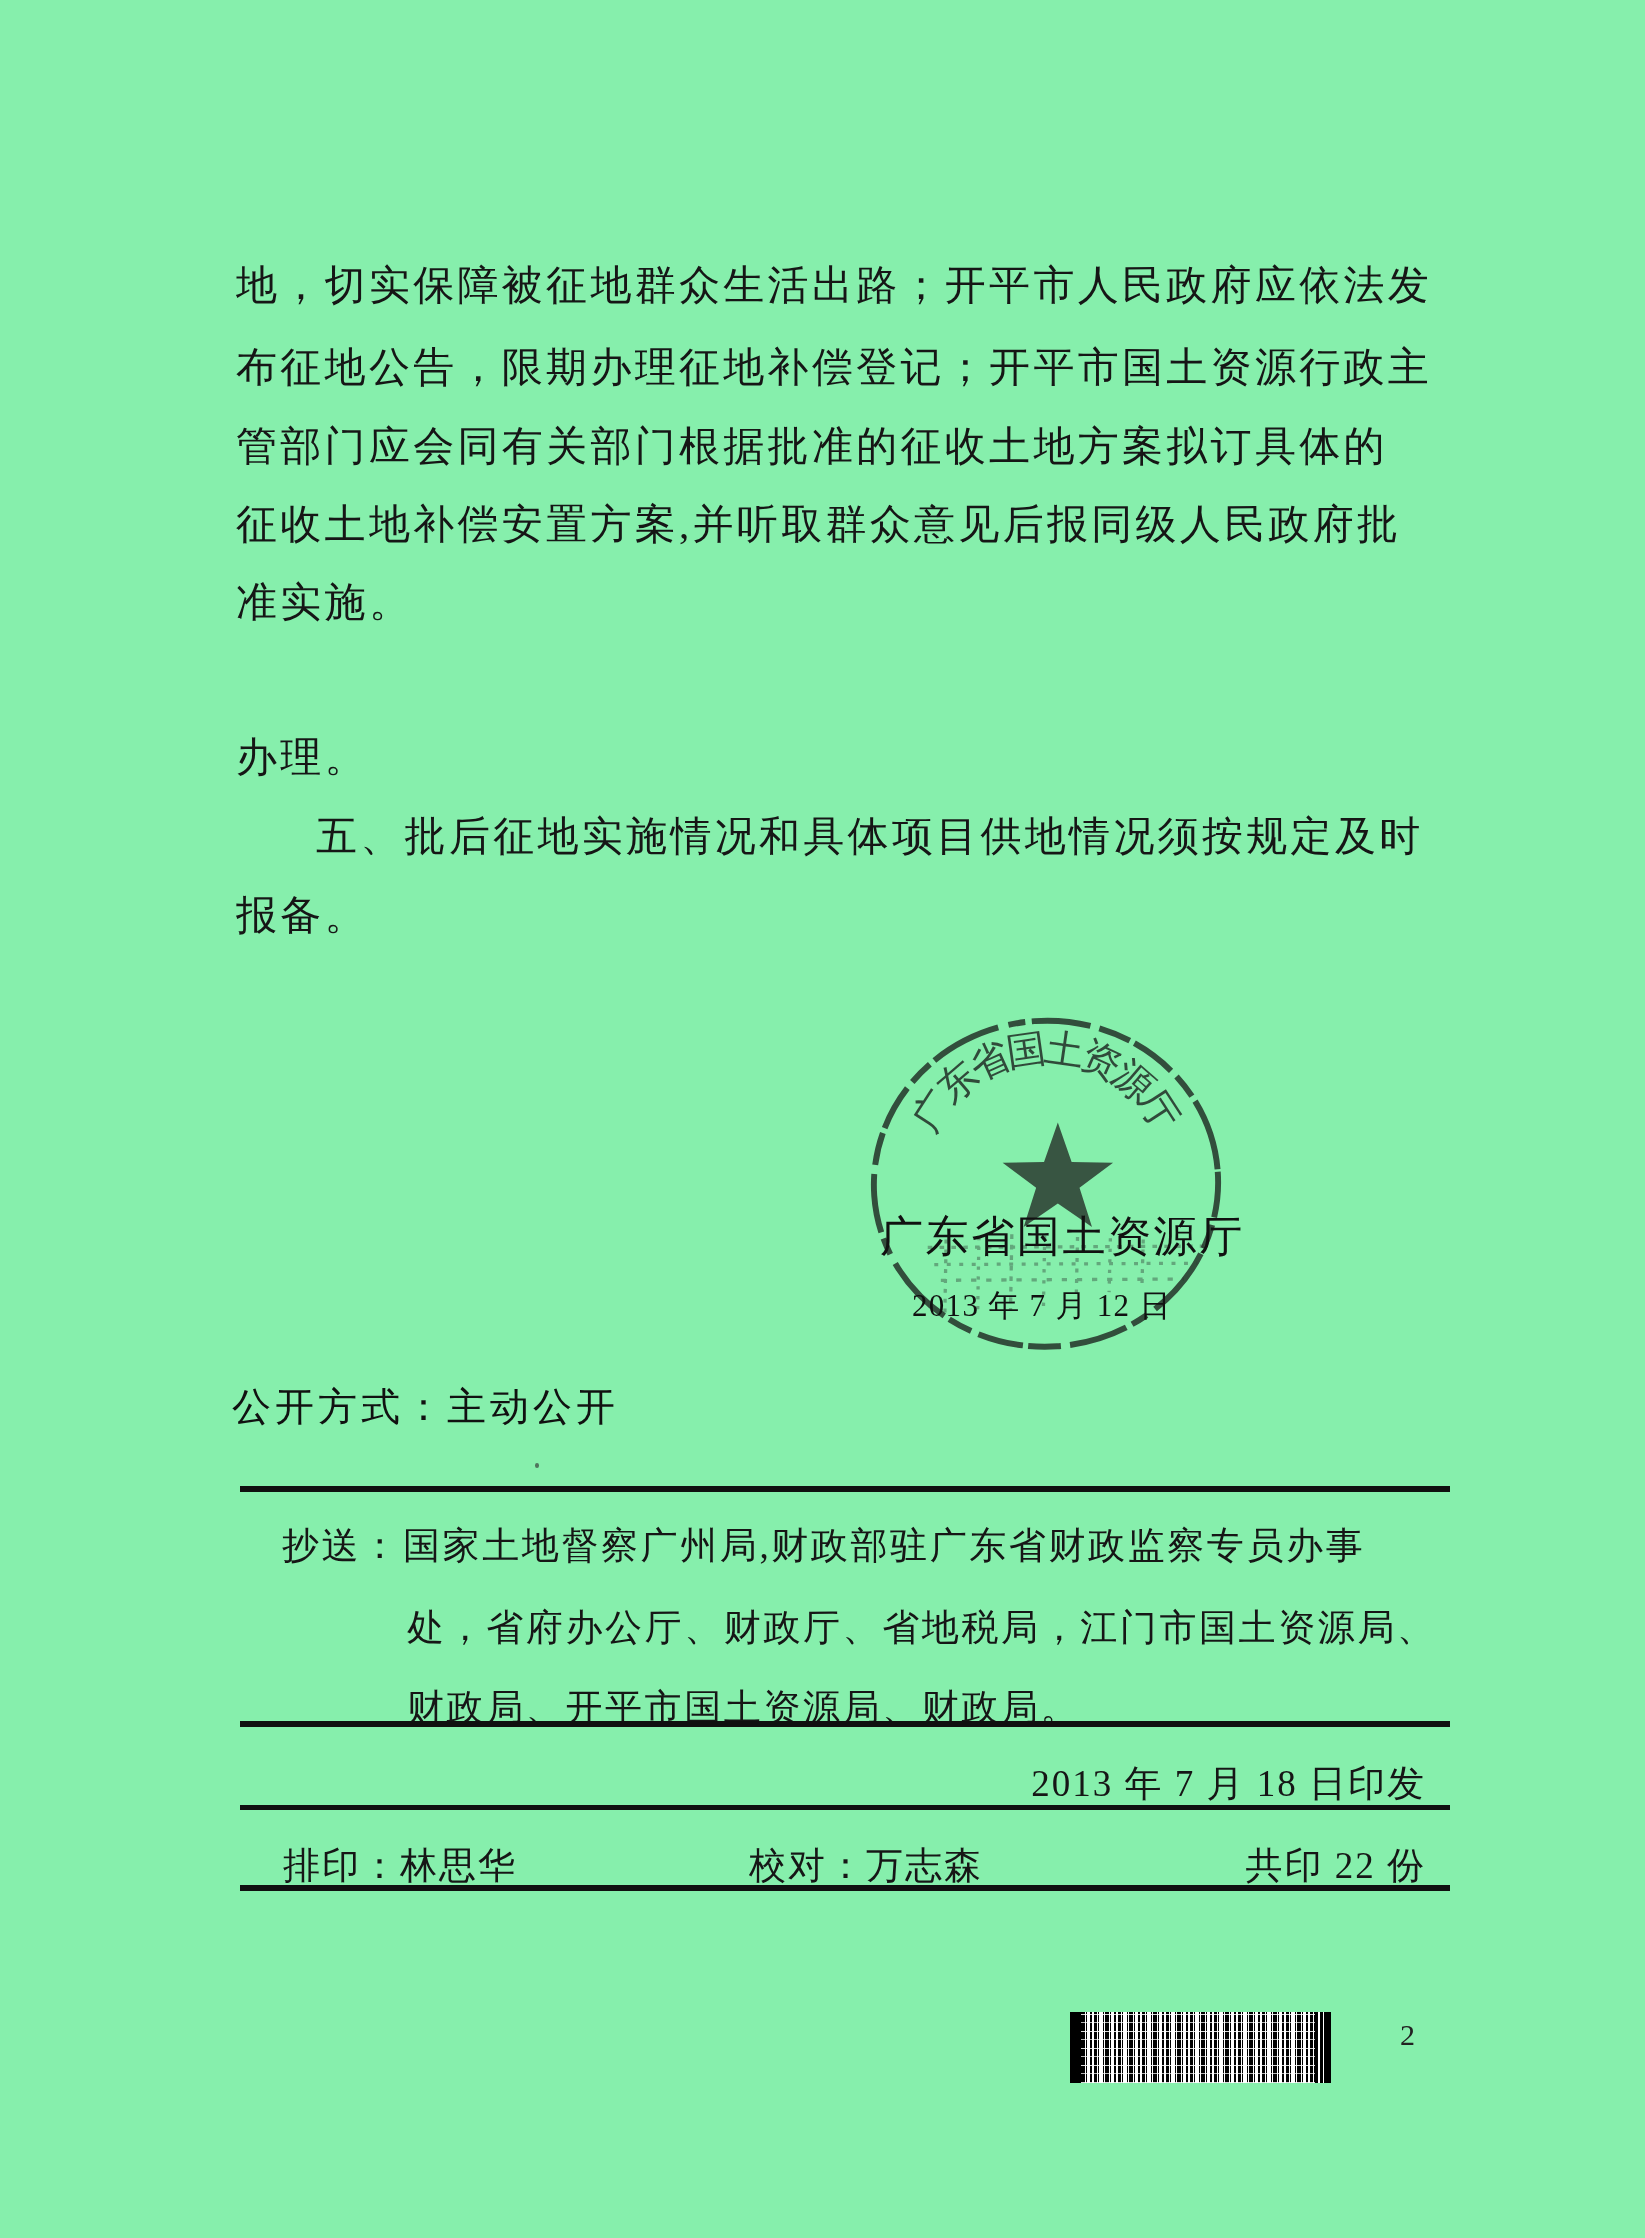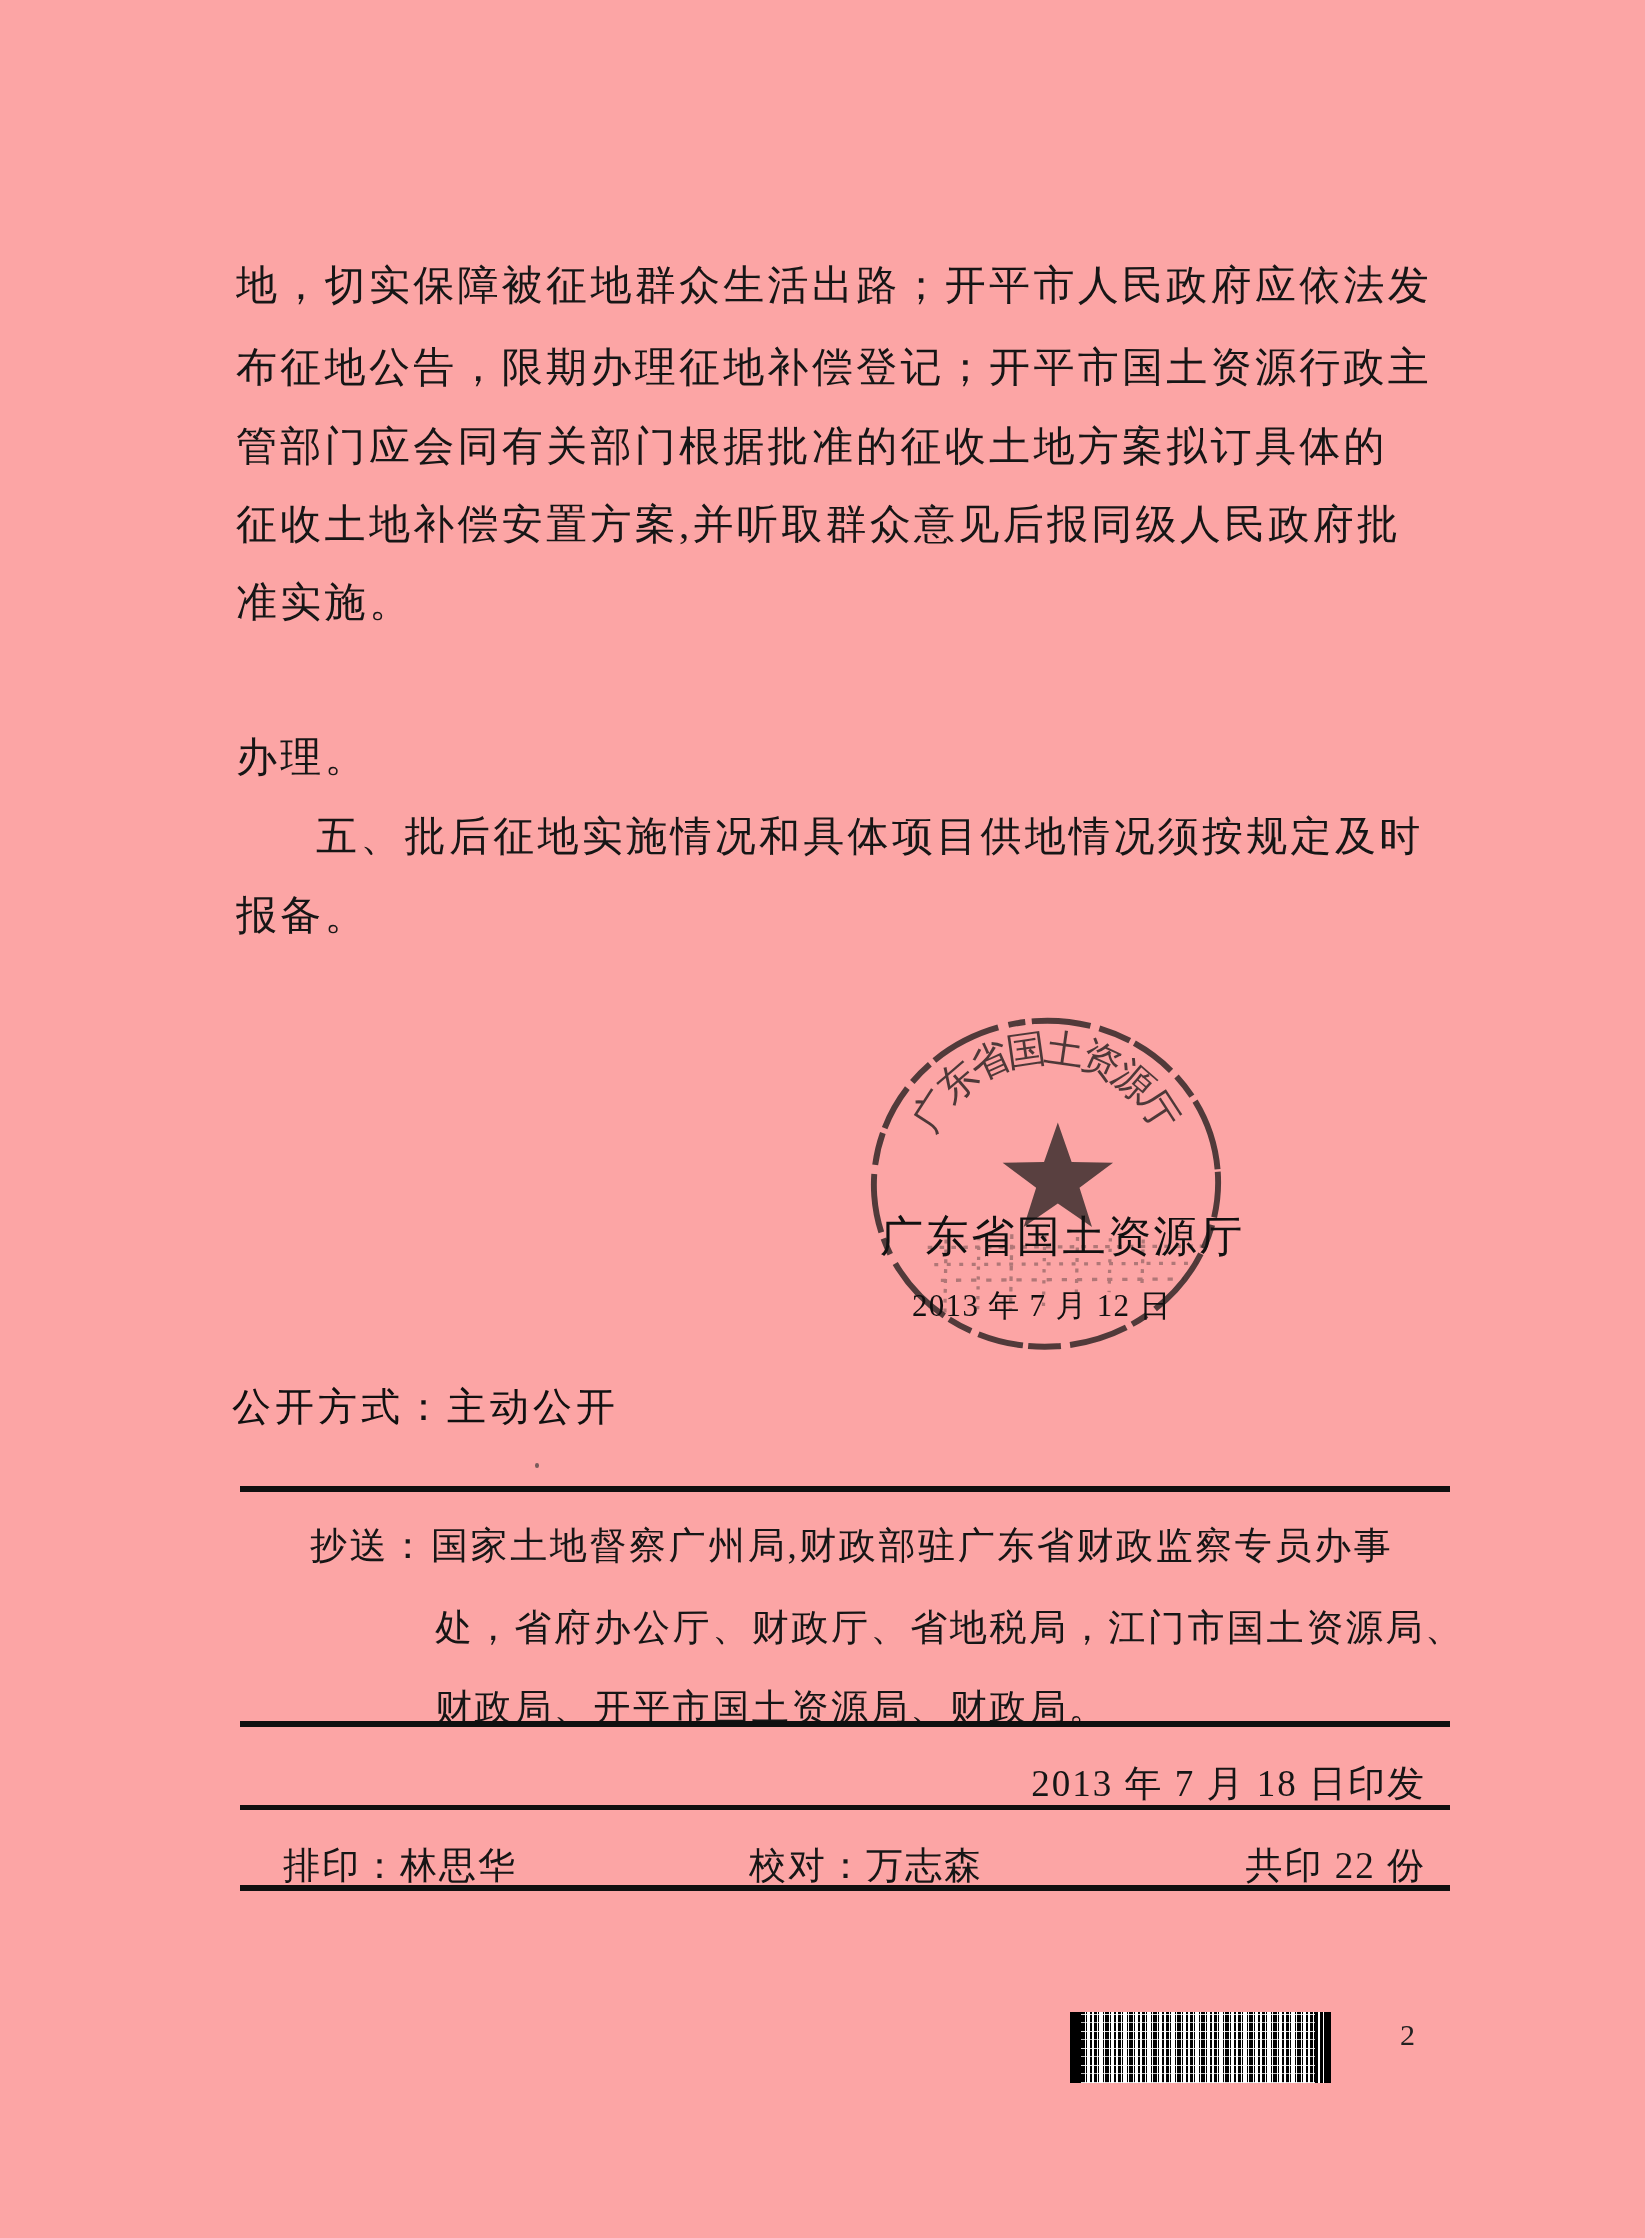--- a/index.html
+++ b/index.html
@@ -1,19 +1,19 @@
 <!DOCTYPE html>
 <html style="font-size:10.5px"><head>
 <meta charset="utf-8">
 <style>
   html,body{margin:0;padding:0;background:#888;}
   .page{
     position:relative;
     width:1646px;height:2239px;
-    background:#fca5a5;
+    background:#86efac;
     overflow:hidden;
     font-family:"Liberation Serif", serif;
     color:#161616;
   }
   .bline{
     position:absolute;
     font-size:41px;
     letter-spacing:3.3px;
     line-height:1;
     white-space:nowrap;
@@ -33,21 +33,21 @@
     position:absolute;left:232px;top:1380px;
     font-family:"Liberation Sans", sans-serif;
     font-weight:normal;font-size:39px;letter-spacing:4px;white-space:nowrap;color:#111;
   }
   .rule{position:absolute;left:240px;width:1210px;background:#101010;}
   .rule-1{top:1486px;height:6px;}
   .rule-2{top:1721px;height:6px;}
   .rule-3{top:1805px;height:4.6px;}
   .rule-4{top:1885px;height:6px;}
   .ccline{
-    position:absolute;font-size:37px;letter-spacing:2.6px;white-space:nowrap;color:#161616;margin-left:28px;
+    position:absolute;font-size:37px;letter-spacing:2.6px;white-space:nowrap;color:#161616;
   }
   .footline{
     position:absolute;font-size:37px;letter-spacing:2px;white-space:nowrap;color:#161616;
   }
   .seal{position:absolute;left:862px;top:1016px;width:368px;height:342px;opacity:.92;}
   .dot{position:absolute;left:535px;top:1463px;width:4px;height:4.6px;background:#333;border-radius:50%;opacity:.65;}
   .barcode{
     position:absolute;left:1070px;top:2012px;width:261px;height:71px;
     background-image:
       repeating-linear-gradient(0deg, rgba(255,255,255,.85) 0 1.3px, transparent 1.3px 8.6px, rgba(255,255,255,.7) 8.6px 10px, transparent 10px 17px),

